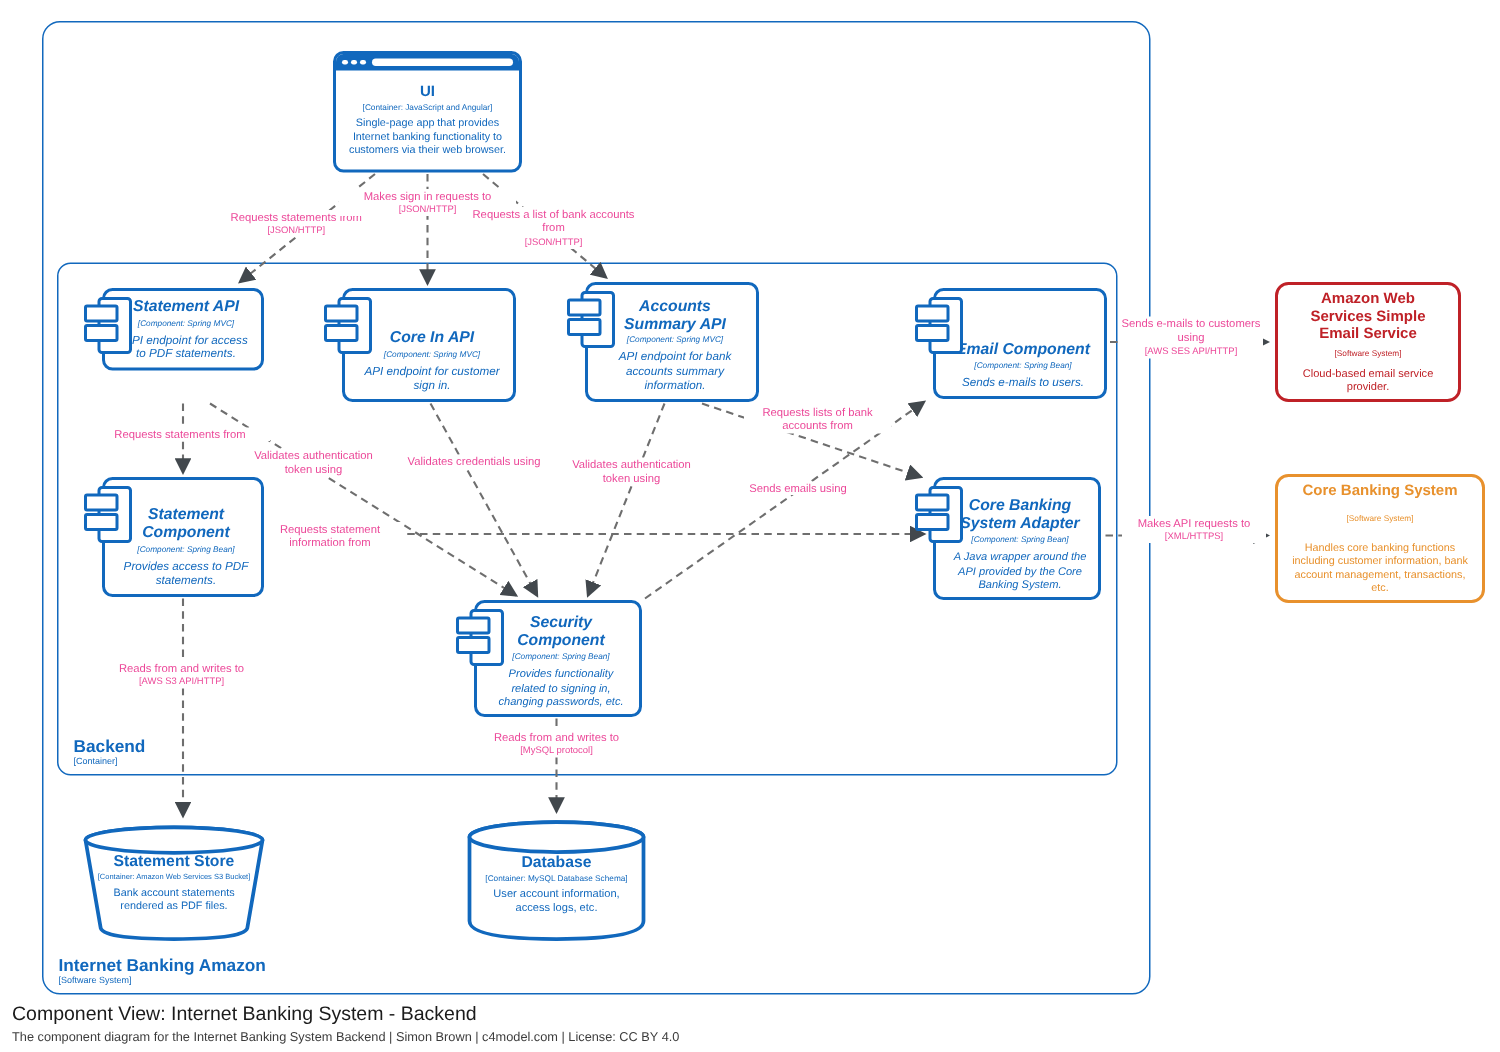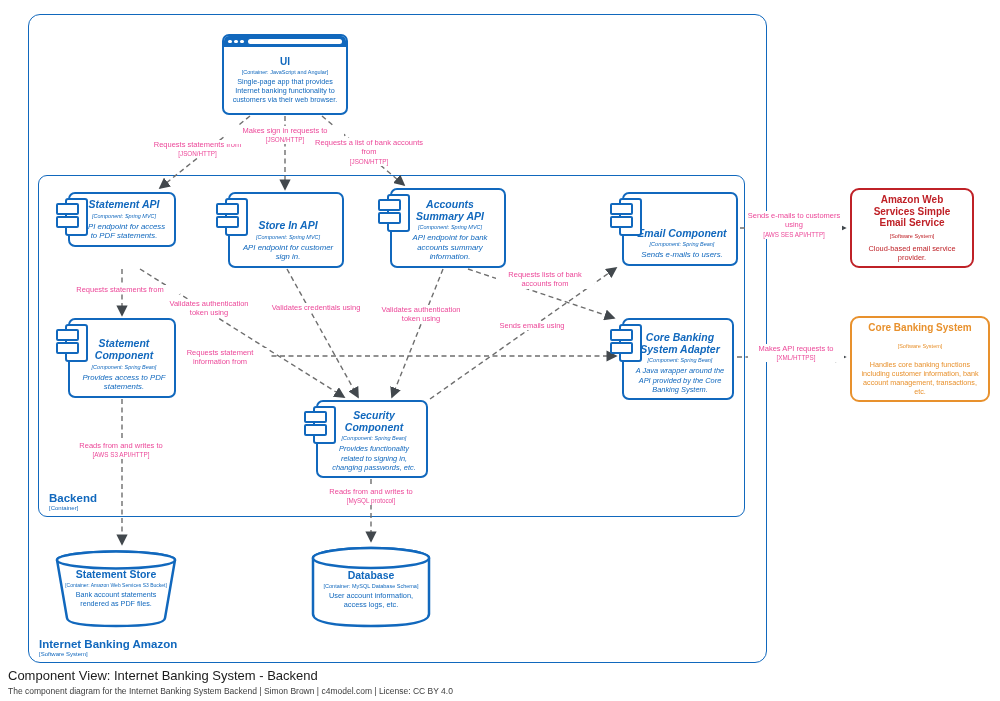--- a/index.html
+++ b/index.html
@@ -152,21 +152,21 @@
     <div class="n-sub">[Component: Spring MVC]</div>
     <div class="n-desc">API endpoint for access to PDF statements.</div>
   </div>
 
   <div class="node comp" style="left:228px;top:192px;width:116px;height:76px;">
     <span class="comp-icon">
         <span class="ci-main"></span>
         <span class="ci-tab t1"></span>
         <span class="ci-tab t2"></span>
       </span>
-    <div class="n-title">Store In API</div>
+    <div class="n-title">Core In API</div>
     <div class="n-sub">[Component: Spring MVC]</div>
     <div class="n-desc">API endpoint for customer sign in.</div>
   </div>
 
   <div class="node comp" style="left:390px;top:188px;width:116px;height:80px;">
     <span class="comp-icon">
         <span class="ci-main"></span>
         <span class="ci-tab t1"></span>
         <span class="ci-tab t2"></span>
       </span>

